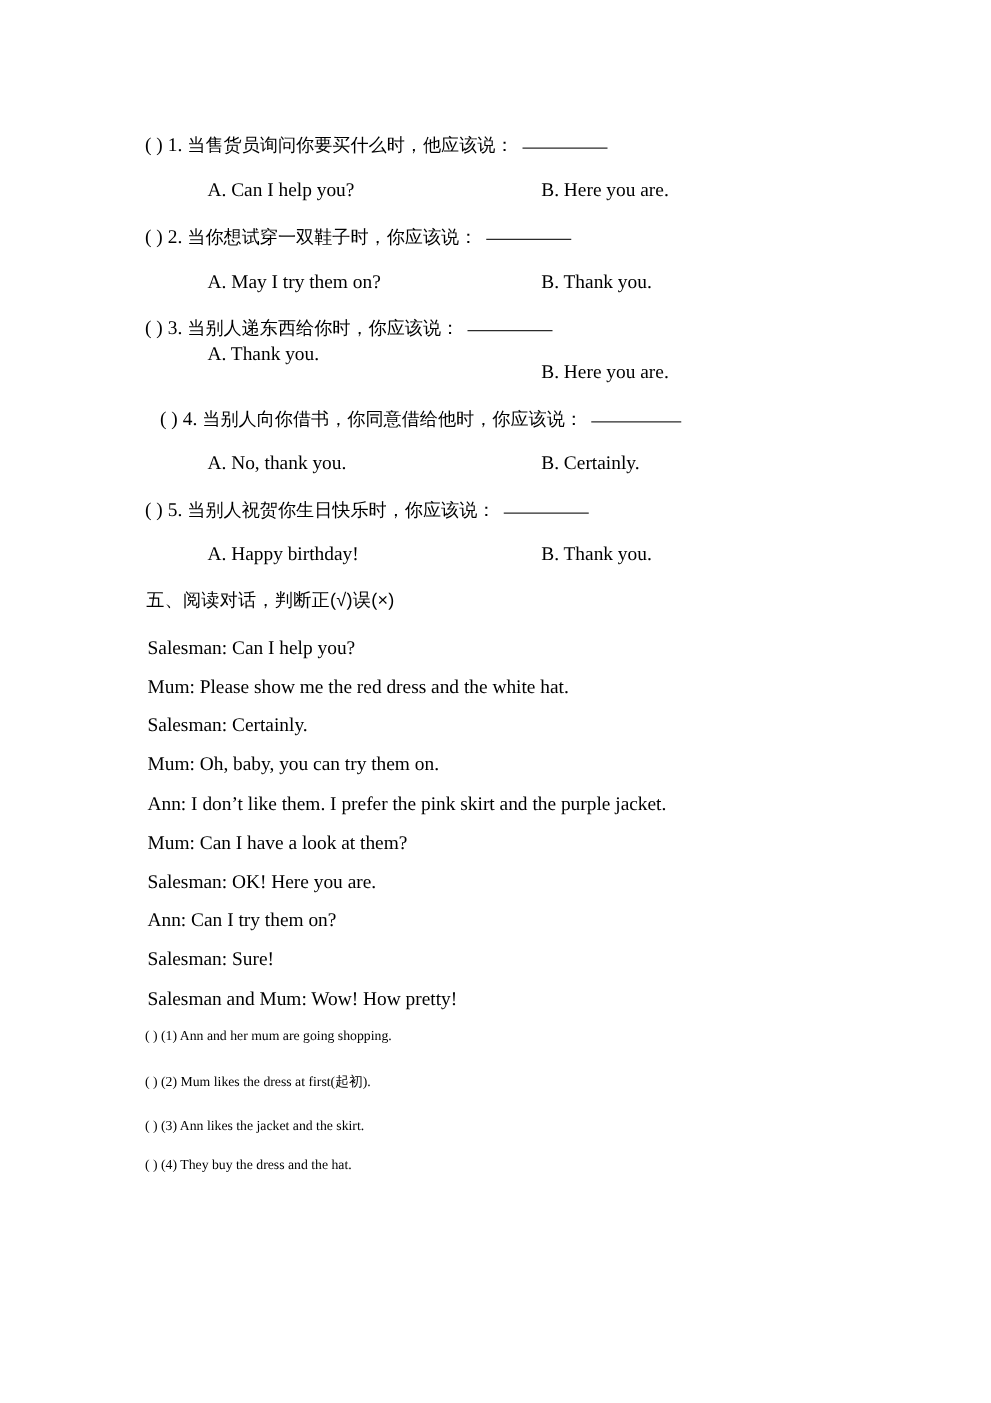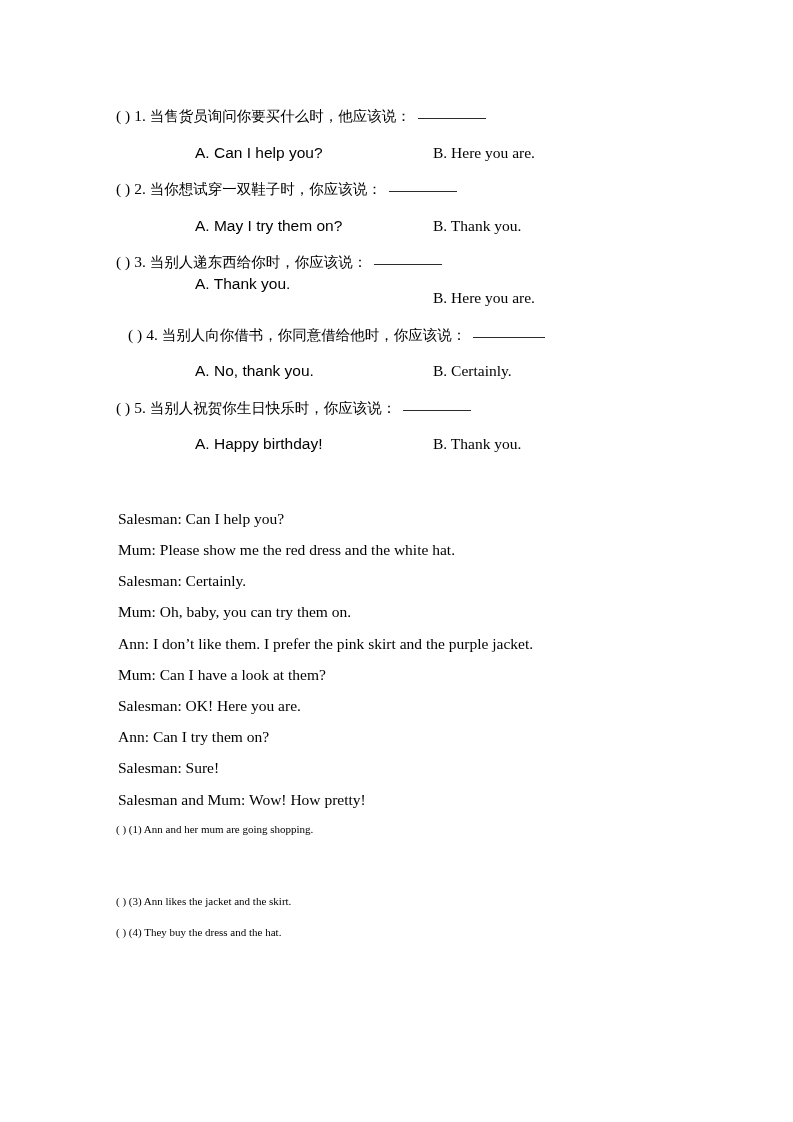--- a/index.html
+++ b/index.html
@@ -49,23 +49,22 @@
     position: absolute;
     left: 433px;
     white-space: nowrap;
     font-family: "Liberation Serif", "DejaVu Serif", serif;
     font-size: 15.5px;
   }
   .optA {
     position: absolute;
     left: 166px;
     white-space: nowrap;
-    font-family: Liberation Sans, sans-serif;
+    font-family: Liberation Serif, serif;
     font-size: 15.5px;
-    margin-left: 29px;
   }
 
   .section-heading {
     position: absolute;
     left: 117px;
     white-space: nowrap;
     font-family: "Liberation Sans", "DejaVu Sans", sans-serif;
     font-size: 14.5px;
     letter-spacing: 0.2px;
   }
@@ -140,38 +139,44 @@
 
   <div class="stem" style="top:399px;">
     <span class="brackets">(   )</span>
     <span class="qnum">5.</span>
     <span class="cnstem-text">当别人祝贺你生日快乐时，你应该说：</span>
     <span class="blank w68"></span>
   </div>
   <div class="optA" style="top:435px;">A. Happy birthday!</div>
   <div class="optB" style="top:435px;">B. Thank you.</div>
 
+  <div class="section-heading" style="top:471px;">五、阅读对话，判断正(√)误(×)</div>
 
   <div class="dialog-line" style="top:510px;">Salesman: Can I help you?</div>
   <div class="dialog-line" style="top:541px;">Mum: Please show me the red dress and the white hat.</div>
   <div class="dialog-line" style="top:572px;">Salesman: Certainly.</div>
   <div class="dialog-line" style="top:603px;">Mum: Oh, baby, you can try them on.</div>
   <div class="dialog-line" style="top:635px;">Ann: I don’t like them. I prefer the pink skirt and the purple jacket.</div>
   <div class="dialog-line" style="top:666px;">Mum: Can I have a look at them?</div>
   <div class="dialog-line" style="top:697px;">Salesman: OK! Here you are.</div>
   <div class="dialog-line" style="top:728px;">Ann: Can I try them on?</div>
   <div class="dialog-line" style="top:759px;">Salesman: Sure!</div>
   <div class="dialog-line" style="top:791px;">Salesman and Mum: Wow! How pretty!</div>
 
   <div class="tf-line" style="top:823px;">
     <span>(   )</span>
     <span>(1)</span>
     <span>Ann and her mum are going shopping.</span>
   </div>
 
+  <div class="tf-line" style="top:858px;">
+    <span>(   )</span>
+    <span>(2)</span>
+    <span>Mum likes the dress at first(起初).</span>
+  </div>
 
   <div class="tf-line" style="top:895px;">
     <span>(   )</span>
     <span>(3)</span>
     <span>Ann likes the jacket and the skirt.</span>
   </div>
 
   <div class="tf-line" style="top:926px;">
     <span>(   )</span>
     <span>(4)</span>

